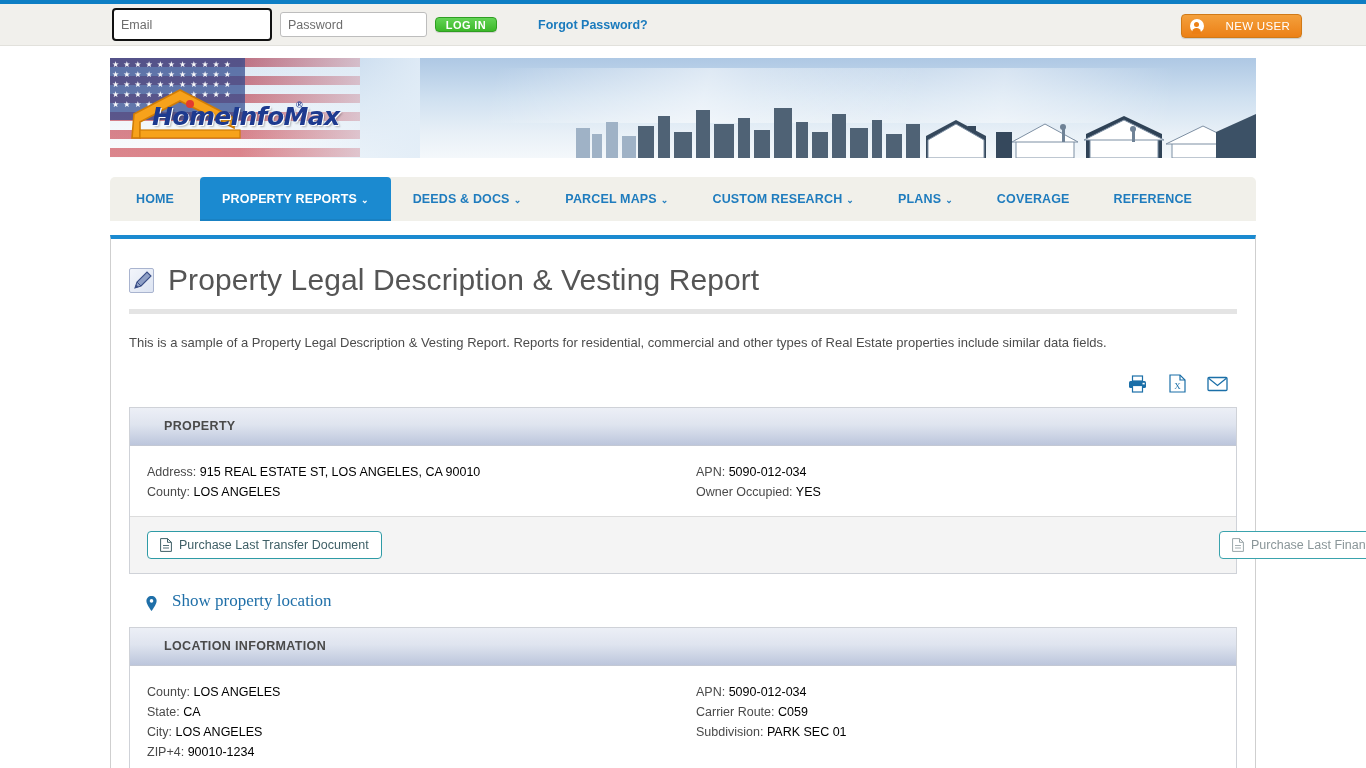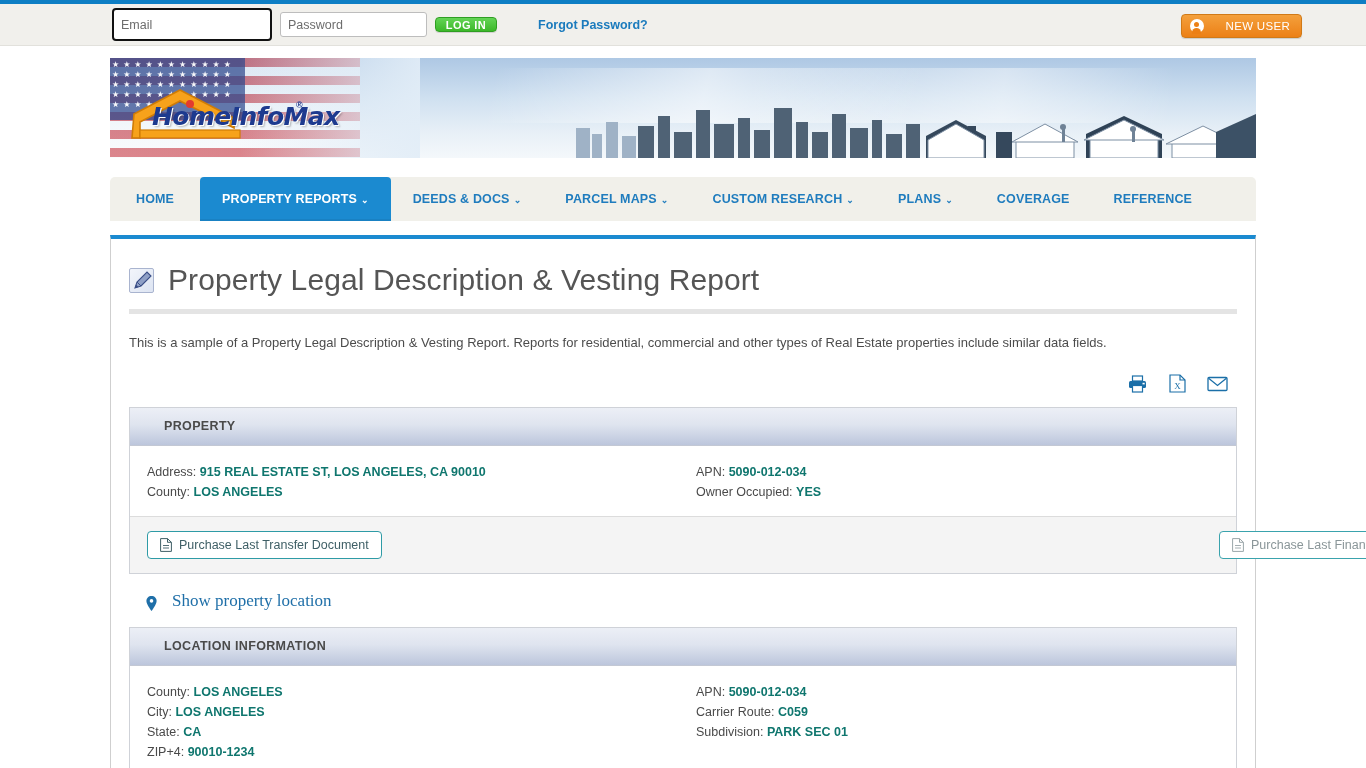--- a/index.html
+++ b/index.html
@@ -281,21 +281,21 @@
     display: flex;
   }
   .col { width: 50%; }
   .col.right { padding-left: 13px; }
   .row-line {
     font-size: 12.5px;
     color: #4a4a4a;
     line-height: 20px;
     padding: 0 0 0 0;
   }
-  .row-line .val { font-weight: bold; color: #0f766e; }
+  .row-line .val { font-weight: normal; color: #000000; }
   .doc-bar {
     border-top: 1px solid #dcdcdc;
     background: #f4f4f4;
     display: flex;
     padding: 14px 17px;
   }
   .doc-half { width: 50%; display: flex; }
   .doc-half.right { justify-content: flex-start; padding-left: 553px; }
   .doc-btn {
     display: inline-flex; align-items: center; gap: 7px;
@@ -556,28 +556,28 @@
     <div class="section">
       <div class="section-head">LOCATION INFORMATION</div>
 
       <div class="section-body">
         <div class="col">
           <div class="row-line">
             <span>County:</span>
             <span class="val">LOS ANGELES</span>
           </div>
           <div class="row-line">
+            <span>State:</span>
+            <span class="val">CA</span>
+          </div>
+          <div class="row-line">
             <span>City:</span>
             <span class="val">LOS ANGELES</span>
           </div>
           <div class="row-line">
-            <span>State:</span>
-            <span class="val">CA</span>
-          </div>
-          <div class="row-line">
             <span>ZIP+4:</span>
             <span class="val">90010-1234</span>
           </div>
         </div>
         <div class="col right">
           <div class="row-line">
             <span>APN:</span>
             <span class="val">5090-012-034</span>
           </div>
           <div class="row-line">

